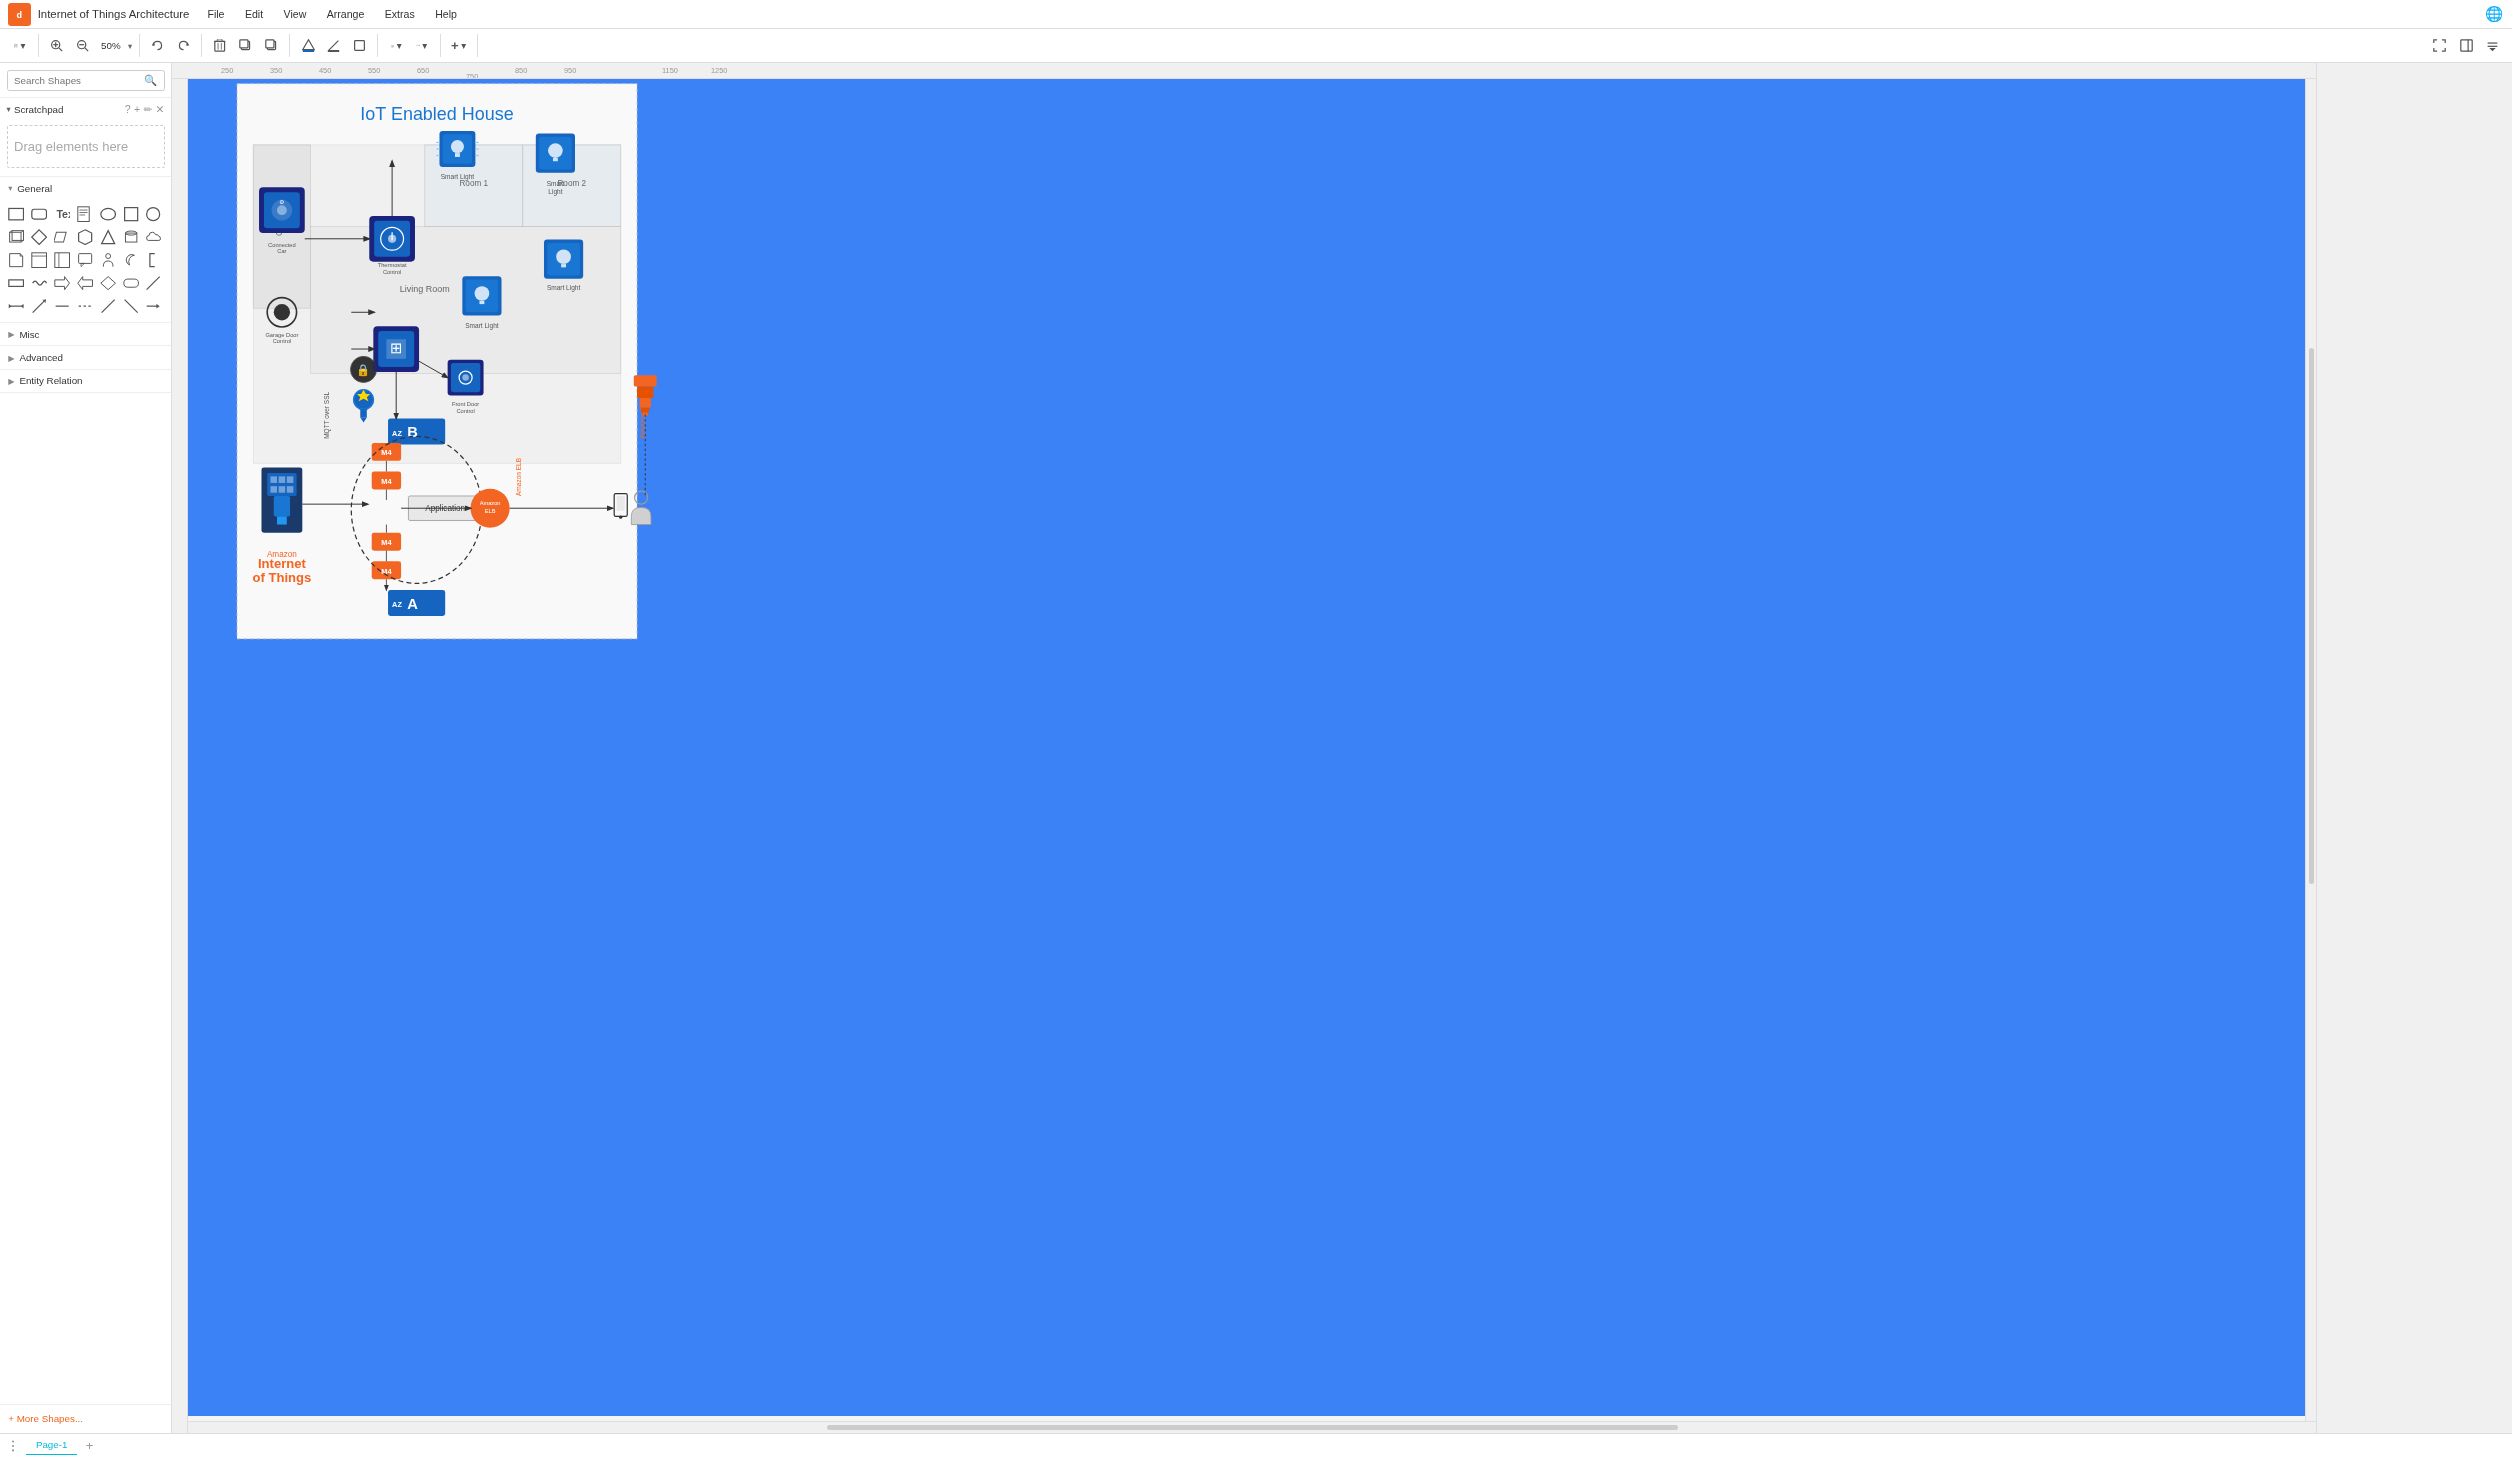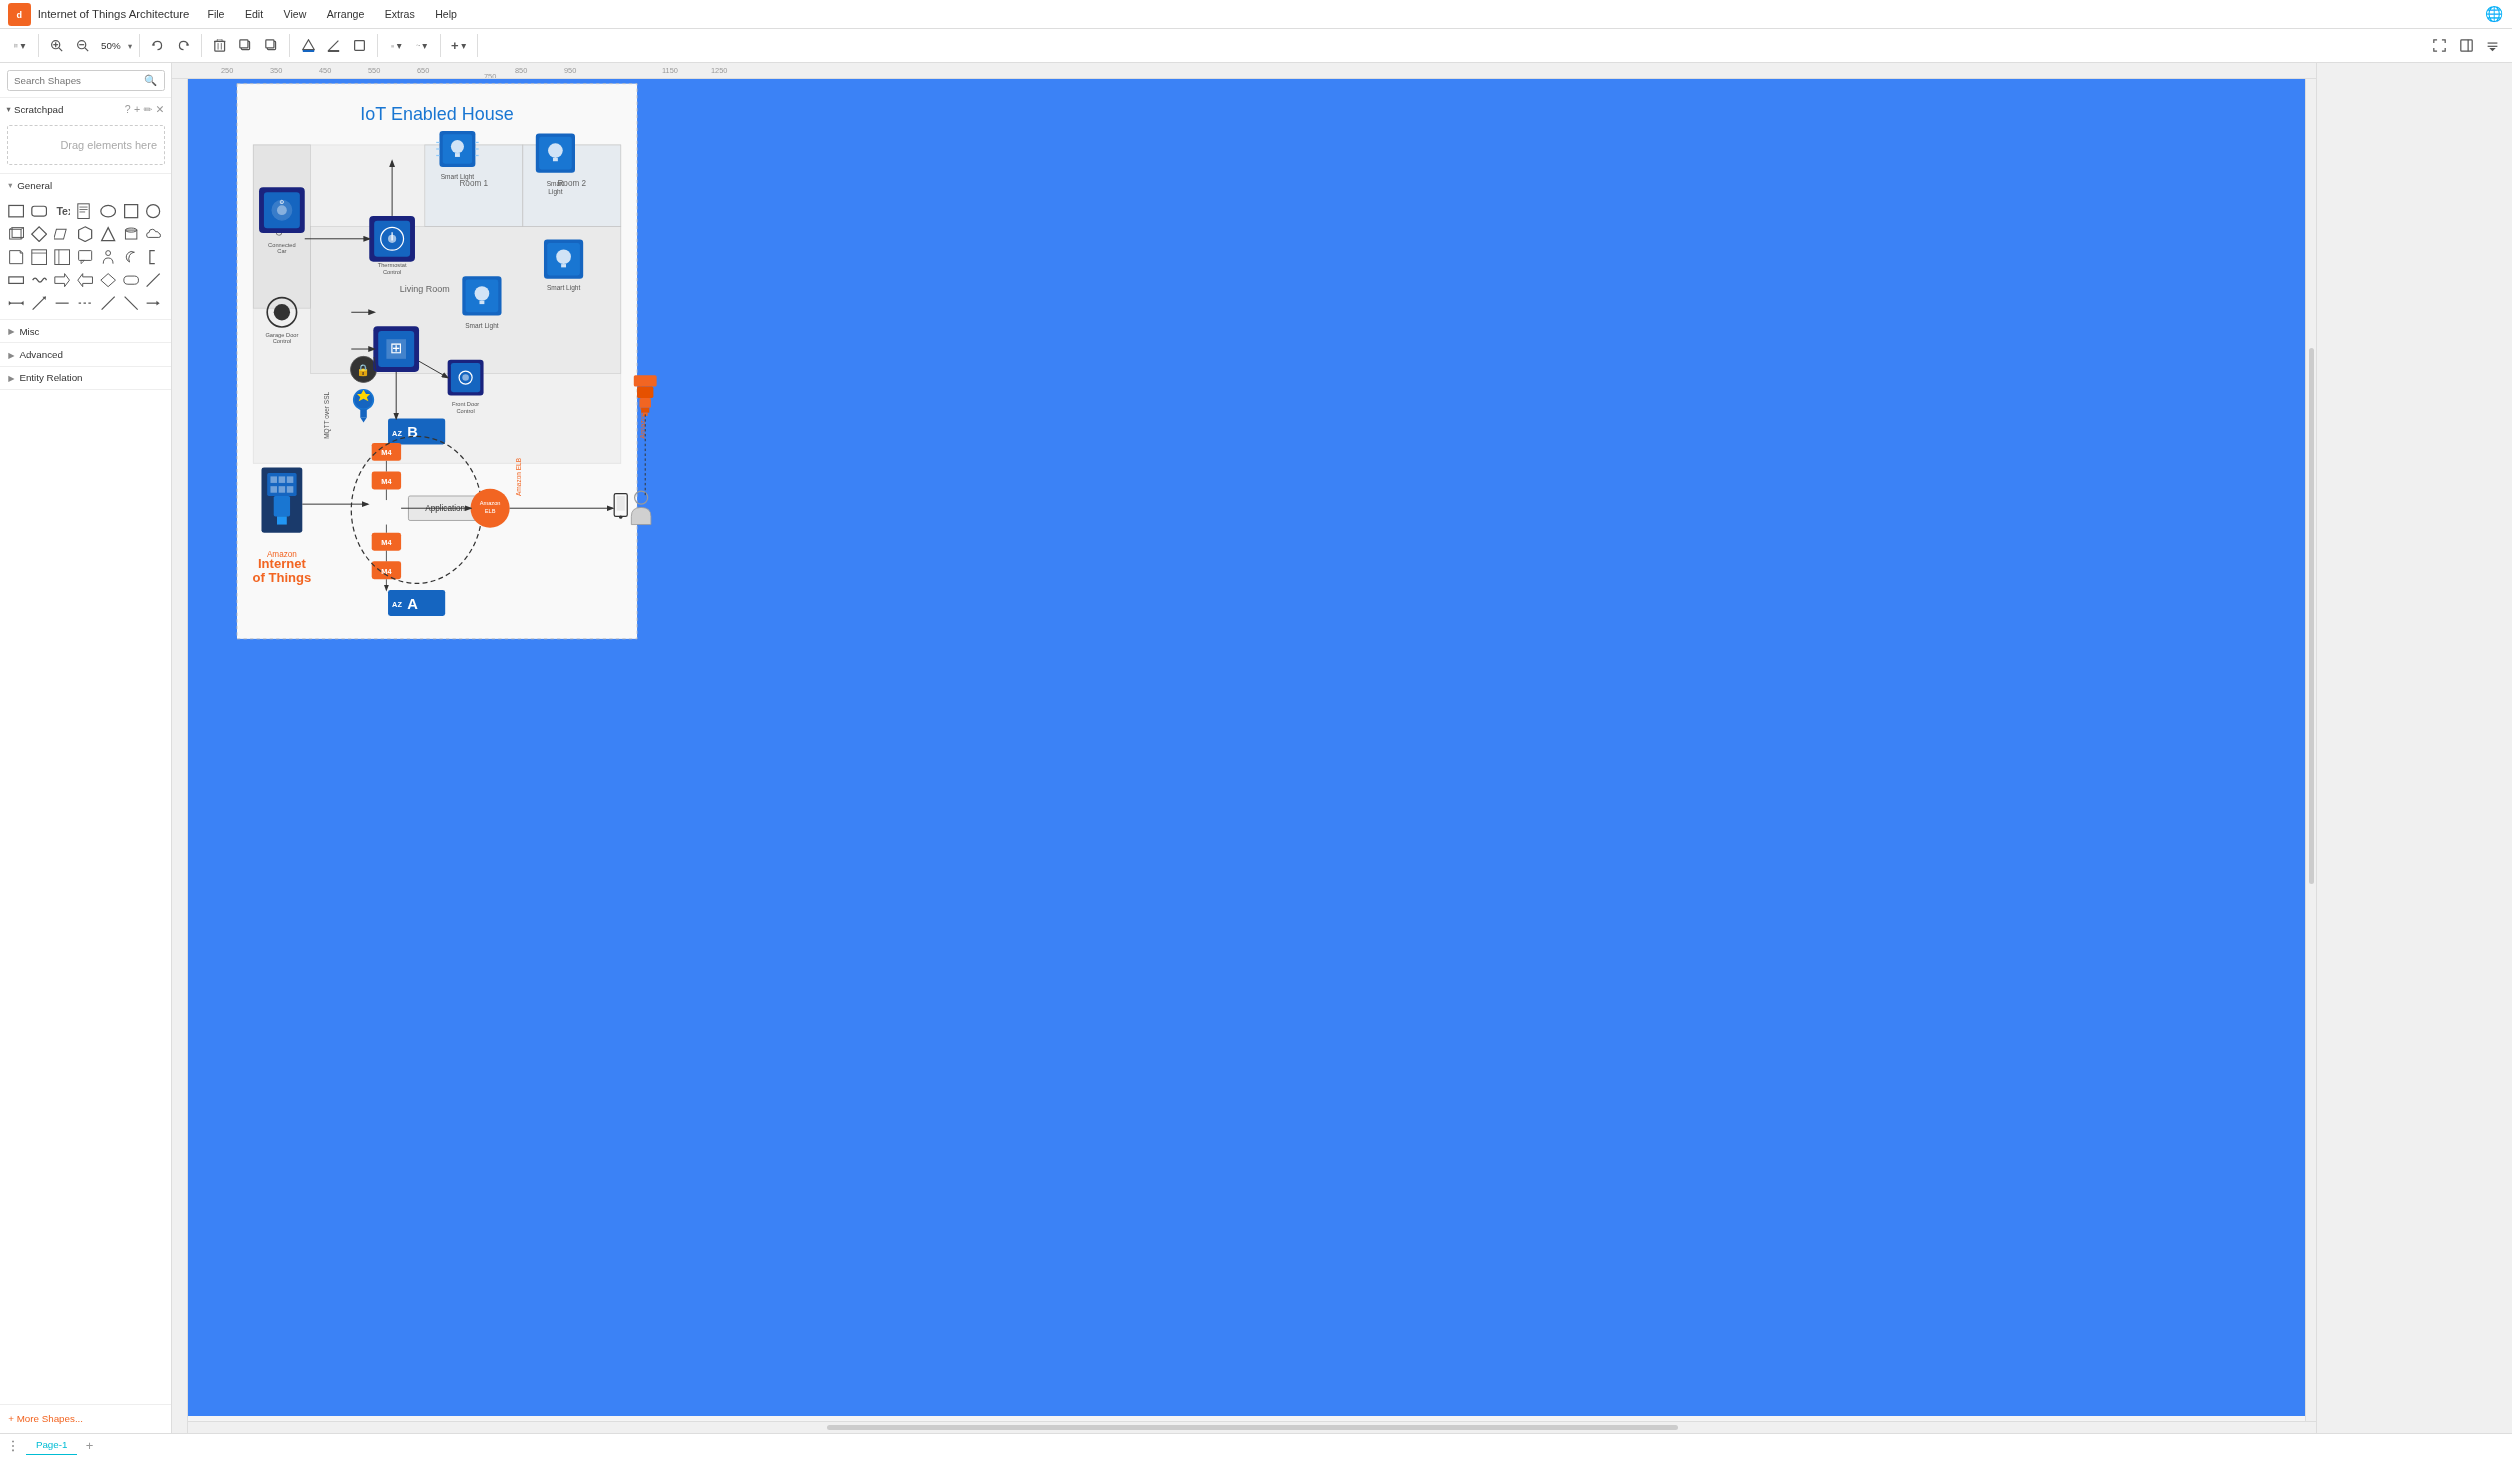--- a/index.html
+++ b/index.html
@@ -55,21 +55,21 @@
     
     .sidebar-section { border-bottom: 0.8px solid #eee; }
     .sidebar-section-header {
       display: flex; align-items: center; padding: 4.9px 6.5px; cursor: pointer; font-size: 9.8px; color: #333; font-weight: 500;
     }
     .sidebar-section-header .caret { margin-right: 3.3px; font-size: 8.2px; color: #666; }
     .sidebar-section-icons { margin-left: auto; display: flex; gap: 3.3px; color: #999; font-size: 10.6px; }
     .sidebar-section-icons span { cursor: pointer; }
     .scratchpad-drop {
       margin: 4.9px 6.5px 8.2px 6.5px; border: 0.8px dashed #ccc; border-radius: 2.5px;
-      padding: 13px 6.5px; text-align: right; color: #aaa; font-size: 11px;
+      padding: 13px 6.5px; text-align: left; color: #aaa; font-size: 13px;
     }
 
     
     .shape-category { border-bottom: 0.8px solid #eee; }
     .shape-category-header {
       display: flex; align-items: center; padding: 5.7px 8.2px; cursor: pointer; font-size: 9.8px; font-weight: 500; color: #333;
     }
     .shape-category-header .caret { margin-right: 4.9px; font-size: 8.2px; color: #888; }
     .shapes-grid {
       display: flex; flex-wrap: wrap; padding: 4.9px 6.5px 6.5px 6.5px; gap: 3.3px;
@@ -549,21 +549,21 @@
   </div>
 
   <div id="canvas-wrapper">
 
     <div id="canvas-ruler-h">
       <span class="ruler-mark" style="left:49px;">250</span>
       <span class="ruler-mark" style="left:98px;">350</span>
       <span class="ruler-mark" style="left:147px;">450</span>
       <span class="ruler-mark" style="left:196px;">550</span>
       <span class="ruler-mark" style="left:245px;">650</span>
-      <span class="ruler-mark" style="left:312px;margin-top:12px;">750</span>
+      <span class="ruler-mark" style="left:294px;margin-top:12px;">750</span>
       <span class="ruler-mark" style="left:343px;">850</span>
       <span class="ruler-mark" style="left:392px;">950</span>
       <span class="ruler-mark" style="left:441px;margin-top:22px;">1050</span>
       <span class="ruler-mark" style="left:490px;">1150</span>
       <span class="ruler-mark" style="left:539px;">1250</span>
     </div>
 
     <div id="canvas-ruler-v"></div>
 
     <div id="canvas">

